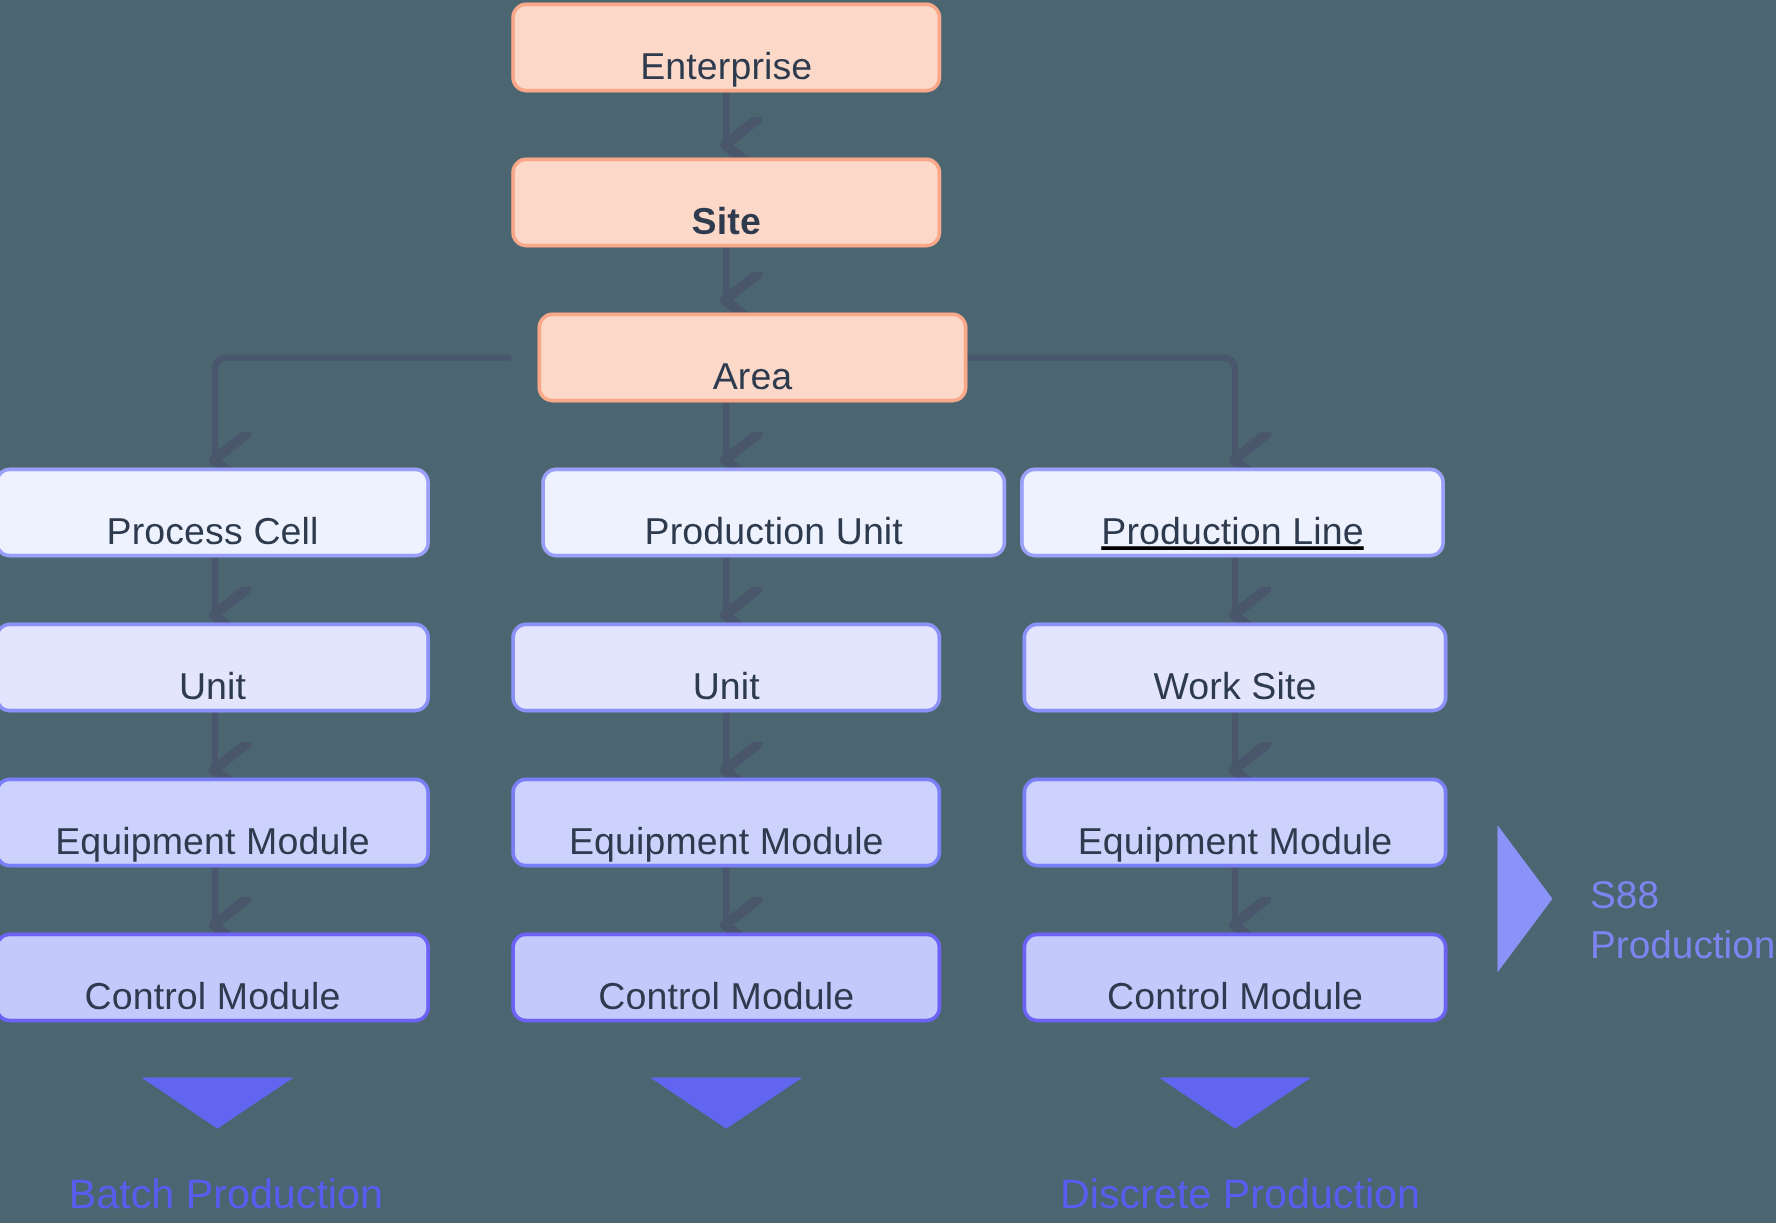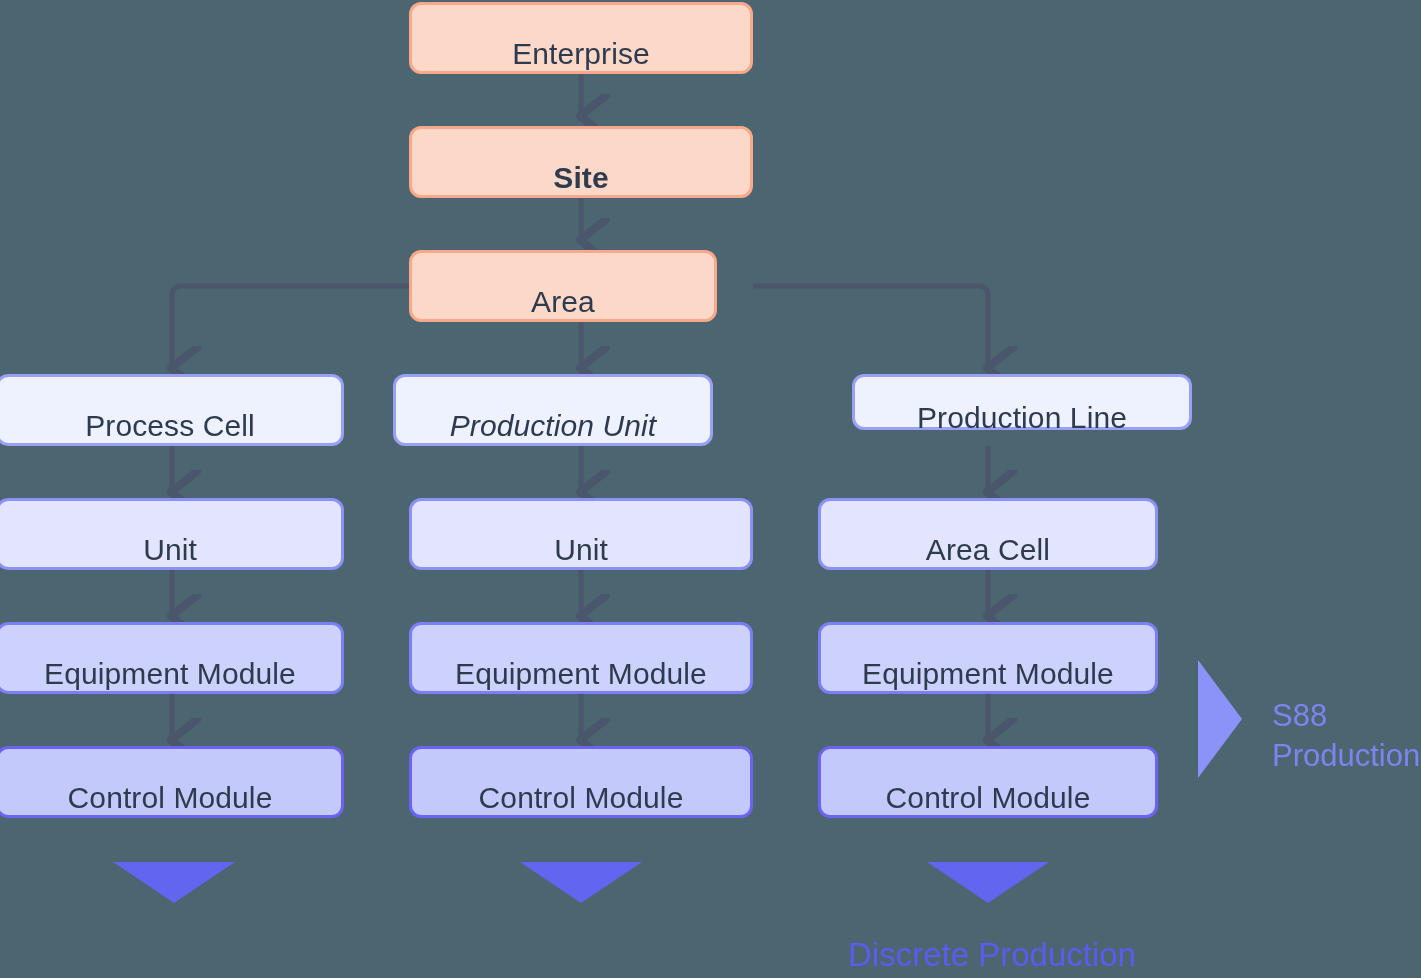--- a/index.html
+++ b/index.html
@@ -129,21 +129,21 @@
   </svg>
 
   <div class="node tier-exec" style="left:409px; top:2px; width:344px; height:72px;">
     <span class="label">Enterprise</span>
   </div>
 
   <div class="node tier-exec" style="left:409px; top:126px; width:344px; height:72px;font-weight:bold;">
     <span class="label">Site</span>
   </div>
 
-  <div class="node tier-exec" style="left:409px; top:250px; width:308px; height:72px;">
+  <div class="node tier-exec" style="left:430px; top:250px; width:344px; height:72px;">
     <span class="label">Area</span>
   </div>
 
   <div class="node tier-l1" style="left:-4px; top:374px; width:348px; height:72px;">
     <span class="label">Process Cell</span>
   </div>
 
   <div class="node tier-l2" style="left:-4px; top:498px; width:348px; height:72px;">
     <span class="label">Unit</span>
   </div>
@@ -154,22 +154,23 @@
 
   <div class="node tier-l4" style="left:-4px; top:746px; width:348px; height:72px;">
     <span class="label">Control Module</span>
   </div>
 
   <div class="downmarker" style="left:113px; top:862px;
               border-left:61px solid transparent;
               border-right:61px solid transparent;
               border-top:41px solid #6265ef;"></div>
 
-
-  <div class="node tier-l1" style="left:393px; top:374px; width:320px; height:72px;font-style:italic;">
+  <div class="mode-label" style="left:55px; top:938px;">Batch Production</div>
+
+  <div class="node tier-l1" style="left:433px; top:374px; width:372px; height:72px;">
     <span class="label">Production Unit</span>
   </div>
 
   <div class="node tier-l2" style="left:409px; top:498px; width:344px; height:72px;">
     <span class="label">Unit</span>
   </div>
 
   <div class="node tier-l3" style="left:409px; top:622px; width:344px; height:72px;">
     <span class="label">Equipment Module</span>
   </div>
@@ -177,26 +178,26 @@
   <div class="node tier-l4" style="left:409px; top:746px; width:344px; height:72px;">
     <span class="label">Control Module</span>
   </div>
 
   <div class="downmarker" style="left:520px; top:862px;
               border-left:61px solid transparent;
               border-right:61px solid transparent;
               border-top:41px solid #6265ef;"></div>
 
 
-  <div class="node tier-l1" style="left:852px; top:374px; width:340px; height:56px;">
+  <div class="node tier-l1" style="left:816px; top:374px; width:340px; height:72px;text-decoration:underline;">
     <span class="label">Production Line</span>
   </div>
 
   <div class="node tier-l2" style="left:818px; top:498px; width:340px; height:72px;">
-    <span class="label">Area Cell</span>
+    <span class="label">Work Site</span>
   </div>
 
   <div class="node tier-l3" style="left:818px; top:622px; width:340px; height:72px;">
     <span class="label">Equipment Module</span>
   </div>
 
   <div class="node tier-l4" style="left:818px; top:746px; width:340px; height:72px;">
     <span class="label">Control Module</span>
   </div>
 

